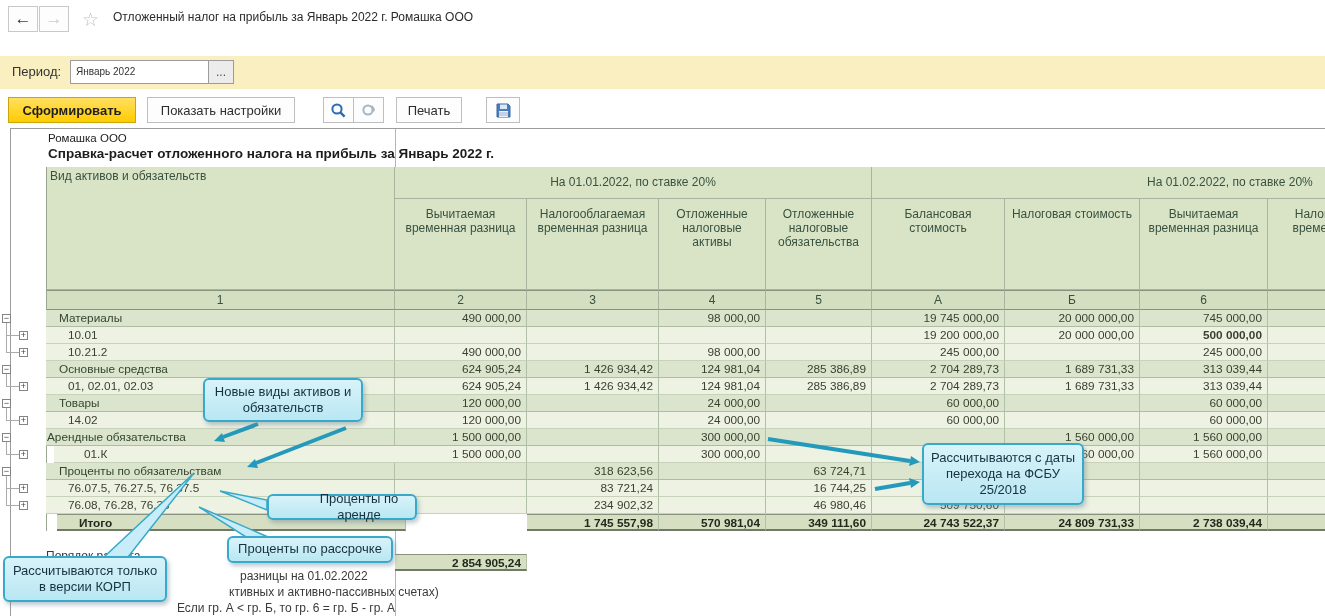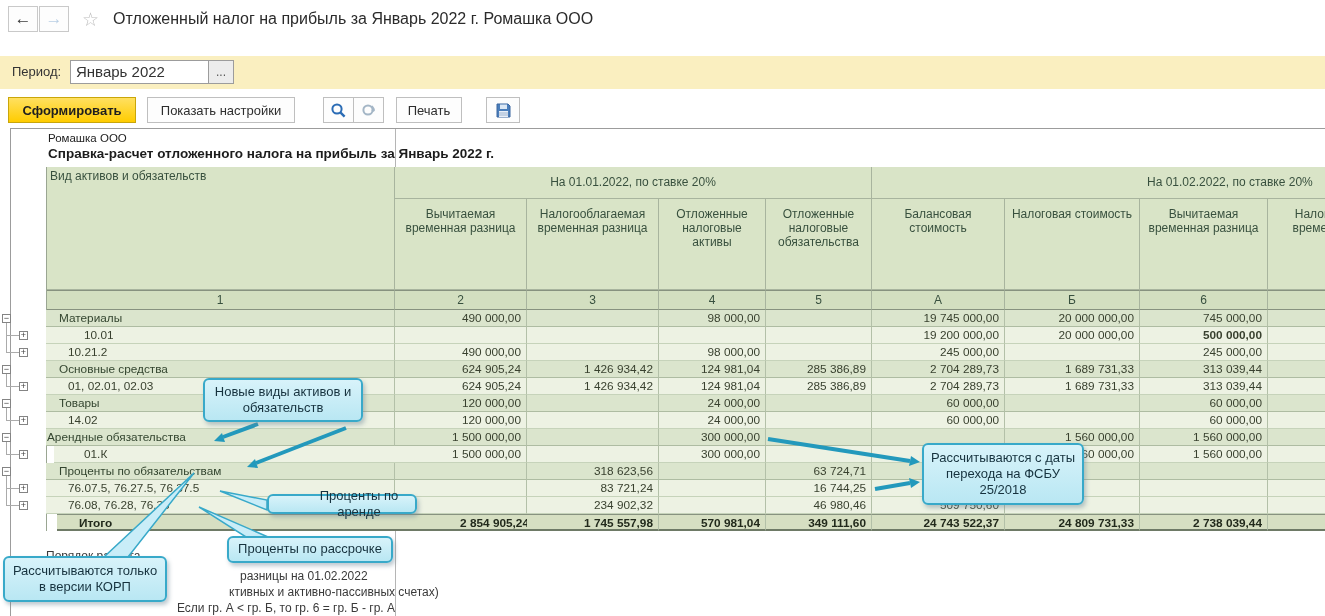--- a/index.html
+++ b/index.html
@@ -3,25 +3,25 @@
 <meta charset="utf-8">
 <style>
   html,body{margin:0;padding:0;background:#fff;}
   #app{position:relative;width:1325px;height:616px;overflow:hidden;background:#fff;
        font-family:"Liberation Sans","DejaVu Sans",sans-serif;color:#333;}
   .abs{position:absolute;}
   
   .navbtn{position:absolute;top:6px;width:30px;height:26px;background:#fdfdfd;border:1px solid #c9c9c9;
           display:flex;align-items:center;justify-content:center;font-size:17px;box-sizing:border-box;}
   .star{position:absolute;top:8px;left:82px;font-size:19px;color:#bdbdbd;}
-  .wtitle{position:absolute;top:10px;left:113px;font-size:16px;color:#2b2b2b;white-space:nowrap;}
+  .wtitle{position:absolute;top:10px;left:113px;font-size:12px;color:#2b2b2b;white-space:nowrap;}
   .periodbar{position:absolute;top:56px;left:0;width:1325px;height:33px;background:#faefc0;}
   .plabel{position:absolute;top:8px;left:12px;font-size:13px;color:#333;}
   .pinput{position:absolute;top:4px;left:70px;width:131px;height:22px;border:1px solid #9c9c9c;background:#fff;
-          font-size:15px;padding:0 5px;box-sizing:content-box;line-height:22px;}
+          font-size:10px;padding:0 5px;box-sizing:content-box;line-height:22px;}
   .ppick{position:absolute;top:4px;left:208px;width:26px;height:24px;background:#ececec;border:1px solid #9c9c9c;
          font-size:12px;color:#555;display:flex;align-items:center;justify-content:center;box-sizing:border-box;}
   .btn{position:absolute;top:97px;height:26px;border:1px solid #bfbfbf;background:#fdfdfd;font-size:13px;color:#2e2e2e;
        display:flex;align-items:center;justify-content:center;box-sizing:border-box;}
   .btn-yellow{background:linear-gradient(#ffe061,#ffcc00);border:1px solid #c9a60a;font-weight:bold;color:#1e1e1e;}
   
   .gridline{position:absolute;background:#9c9c9c;}
   .hcell{position:absolute;background:#d9e4c7;border-right:1px solid #a8b49e;border-bottom:1px solid #a8b49e;
          box-sizing:border-box;font-size:12px;color:#38503e;text-align:center;}
   .codecell{position:absolute;background:#d3dfc0;border-right:1px solid #a8b49e;border-bottom:1px solid #87927f;
@@ -133,21 +133,21 @@
         <div class="dcell num" style="left: 613px; width: 107px;">98 000,00</div>
         <div class="dcell num" style="left: 720px; width: 106px;"></div>
         <div class="dcell num" style="left: 826px; width: 133px;">19 745 000,00</div>
         <div class="dcell num" style="left: 959px; width: 135px;">20 000 000,00</div>
         <div class="dcell num" style="left: 1094px; width: 128px;">745 000,00</div>
         <div class="dcell num" style="left: 1222px; width: 160px;"></div>
       </div>
       <div class="expander" style="left: 2px; top: 314px;">−</div>
       <div class="tree" style="left: 6px; top: 323px; width: 1px; height: 4px;"></div>
       <div class="rowband r-detail" style="top: 327px;">
-        <div class="dcell" style="left: 0px; width: 349px; padding-left: 38px;">10.01</div>
+        <div class="dcell" style="left: 0px; width: 349px; padding-left: 22px;">10.01</div>
         <div class="dcell num" style="left: 349px; width: 132px;"></div>
         <div class="dcell num" style="left: 481px; width: 132px;"></div>
         <div class="dcell num" style="left: 613px; width: 107px;"></div>
         <div class="dcell num" style="left: 720px; width: 106px;"></div>
         <div class="dcell num" style="left: 826px; width: 133px;">19 200 000,00</div>
         <div class="dcell num" style="left: 959px; width: 135px;">20 000 000,00</div>
         <div class="dcell num" style="left: 1094px; width: 128px; font-weight: bold;">500 000,00</div>
         <div class="dcell num" style="left: 1222px; width: 160px;"></div>
       </div>
       <div class="expander" style="left: 19px; top: 331px;">+</div>
@@ -286,21 +286,21 @@
         <div class="dcell num" style="left: 826px; width: 133px;">509 750,60</div>
         <div class="dcell num" style="left: 959px; width: 135px;"></div>
         <div class="dcell num" style="left: 1094px; width: 128px;"></div>
         <div class="dcell num" style="left: 1222px; width: 160px;"></div>
       </div>
       <div class="expander" style="left: 19px; top: 501px;">+</div>
       <div class="tree" style="left: 6px; top: 497px; width: 1px; height: 8px;"></div>
       <div class="tree" style="left: 6px; top: 505px; width: 13px; height: 1px;"></div>
       <div class="rowband r-total" style="top: 514px;">
         <div class="dcell" style="left: 11px; width: 349px; padding-left: 22px;">Итого</div>
-        <div class="dcell num" style="left: 357px; width: 132px;">2 854 905,24</div>
+        <div class="dcell num" style="left: 349px; width: 132px; margin-top: 40px;">2 854 905,24</div>
         <div class="dcell num" style="left: 481px; width: 132px;">1 745 557,98</div>
         <div class="dcell num" style="left: 613px; width: 107px;">570 981,04</div>
         <div class="dcell num" style="left: 720px; width: 106px;">349 111,60</div>
         <div class="dcell num" style="left: 826px; width: 133px;">24 743 522,37</div>
         <div class="dcell num" style="left: 959px; width: 135px;">24 809 731,33</div>
         <div class="dcell num" style="left: 1094px; width: 128px;">2 738 039,44</div>
         <div class="dcell num" style="left: 1222px; width: 160px;"></div>
       </div>
     </div>
 
@@ -320,18 +320,18 @@
     <polygon points="920,462 909,466 911,456" fill="#2399bc"></polygon>
     <line x1="875" y1="489" x2="910" y2="483" stroke="#2399bc" stroke-width="4"></line>
     <polygon points="920,482 911,488 909,478" fill="#2399bc"></polygon>
 
     <polygon points="267,500 267,510 220,491" fill="#c9edf8" stroke="#38a9c9" stroke-width="1.5"></polygon>
     <polygon points="246,537 268,537 199,507" fill="#c9edf8" stroke="#38a9c9" stroke-width="1.5"></polygon>
     <polygon points="104,557 128,557 194,473" fill="#c9edf8" stroke="#38a9c9" stroke-width="1.5"></polygon>
   </svg>
 
   <div class="callout" style="left:203px;top:378px;width:160px;height:44px;">Новые виды активов и обязательств</div>
-  <div class="callout" style="left:267px;top:494px;width:150px;height:20px;padding-left:40px;">Проценты по аренде</div>
+  <div class="callout" style="left:267px;top:494px;width:150px;height:26px;padding-left:40px;">Проценты по аренде</div>
   <div class="callout" style="left:227px;top:536px;width:166px;height:27px;">Проценты по рассрочке</div>
   <div class="callout" style="left:3px;top:556px;width:164px;height:46px;">Рассчитываются только в версии КОРП</div>
   <div class="callout" style="left:922px;top:443px;width:162px;height:62px;">Рассчитываются с даты перехода на ФСБУ 25/2018</div>
 
 </div>
 
 </body></html>

